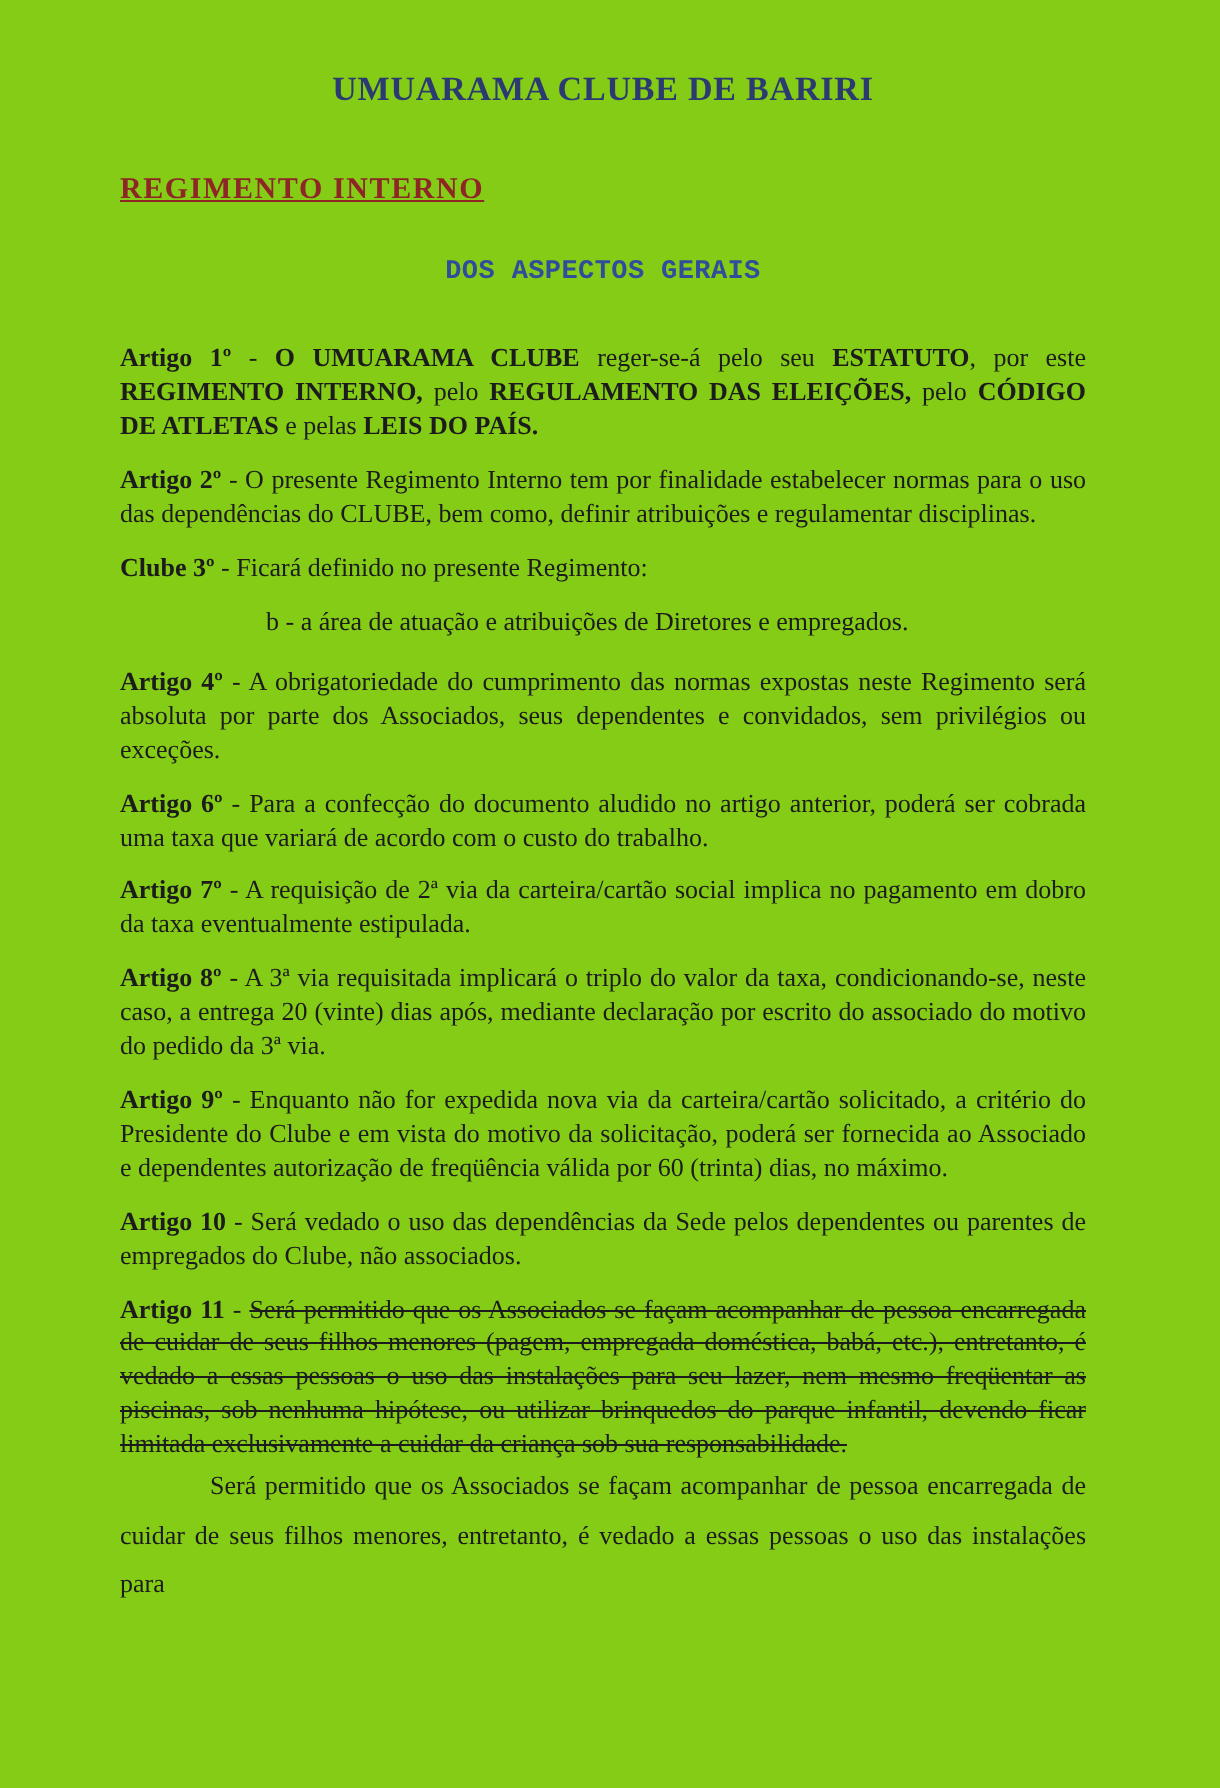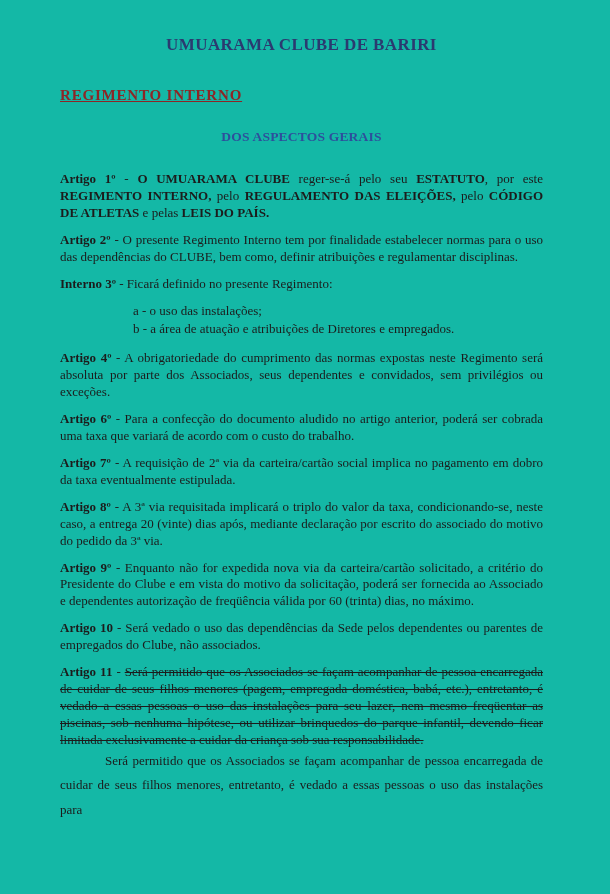--- a/index.html
+++ b/index.html
@@ -2,21 +2,21 @@
 <html style="--title-color: #2b3a70; --subtitle-color: #8e2626; --section-color: #2e4e9c; --body-color: #1c1c1c;"><head>
 <meta charset="utf-8">
 <style>
   html, body { margin: 0; padding: 0; background: #ffffff; }
   .page {
     position: relative;
     width: 610px;
     height: 894px;
     box-sizing: border-box;
     padding: 34px 67px 0 60px;
-    background: #14b8a6;
+    background: #84cc16;
     font-family: "Liberation Serif", "DejaVu Serif", serif;
     color: var(--body-color, #1c1c1c);
     overflow: hidden;
   }
   .doc-title {
     margin: 0;
     text-align: center;
     font-size: 17px;
     line-height: 21px;
     font-weight: bold;
@@ -34,20 +34,21 @@
     color: var(--subtitle-color, #8e2626);
   }
   .section-heading {
     margin: 23px 0 0 0;
     text-align: center;
     font-size: 13.5px;
     line-height: 17px;
     font-weight: bold;
     letter-spacing: 0.2px;
     color: var(--section-color, #2e4e9c);
+    font-family: Liberation Mono, monospace;
   }
   .section-heading.second {
     margin-top: 15px;
     margin-bottom: 21px;
   }
   .articles { margin-top: 26px; }
   p.article {
     margin: 0 0 10px 0;
     text-align: justify;
     font-size: 13px;
@@ -74,24 +75,23 @@
 <body>
 
 <div class="page">
   <h1 class="doc-title">UMUARAMA CLUBE DE BARIRI</h1>
   <h2 class="doc-subtitle">REGIMENTO INTERNO</h2>
   <h3 class="section-heading">DOS ASPECTOS GERAIS</h3>
 
   <div class="articles">
     <p class="article"><span class="b i">Artigo 1º</span><span>  - </span><span class="b">O UMUARAMA CLUBE</span><span> reger-se-á pelo seu </span><span class="b">ESTATUTO</span><span>, por este </span><span class="b">REGIMENTO INTERNO,</span><span> pelo </span><span class="b">REGULAMENTO DAS ELEIÇÕES,</span><span> pelo </span><span class="b">CÓDIGO DE ATLETAS</span><span> e pelas </span><span class="b">LEIS DO PAÍS.</span></p>
     <p class="article"><span class="b i">Artigo 2º</span><span> - O presente Regimento Interno tem por finalidade estabelecer normas para o uso das dependências do CLUBE, bem como, definir atribuições e regulamentar disciplinas.</span></p>
-    <p class="article"><span class="b i">Interno 3º</span><span> - Ficará definido no presente Regimento:</span></p>
+    <p class="article"><span class="b i">Clube 3º</span><span> - Ficará definido no presente Regimento:</span></p>
 
     <div class="sublist">
-      <p>a - o uso das instalações;</p>
       <p>b - a área de atuação e atribuições de Diretores e empregados.</p>
     </div>
 
     <p class="article"><span class="b i">Artigo 4º</span><span> - A obrigatoriedade do cumprimento das normas expostas neste Regimento será absoluta por parte dos Associados, seus dependentes e convidados, sem privilégios ou exceções.</span></p>
 
 
     <p class="article"><span class="b i">Artigo 6º</span><span> - Para a confecção do documento aludido no artigo anterior, poderá ser cobrada uma taxa que variará de acordo com o custo do trabalho.</span></p>
     <p class="article"><span class="b i">Artigo 7º</span><span> - A requisição de 2ª via da carteira/cartão social implica no pagamento em dobro da taxa eventualmente estipulada.</span></p>
     <p class="article"><span class="b i">Artigo 8º</span><span> - A 3ª via requisitada implicará o triplo do valor da taxa, condicionando-se, neste caso, a entrega 20 (vinte) dias após, mediante declaração por escrito do associado do motivo do pedido da 3ª via.</span></p>
     <p class="article"><span class="b i">Artigo 9º</span><span> - Enquanto não for expedida nova via da carteira/cartão solicitado, a critério do Presidente do Clube e em vista do motivo da solicitação, poderá ser fornecida ao Associado e dependentes autorização de freqüência válida por 60 (trinta) dias, no máximo.</span></p>

